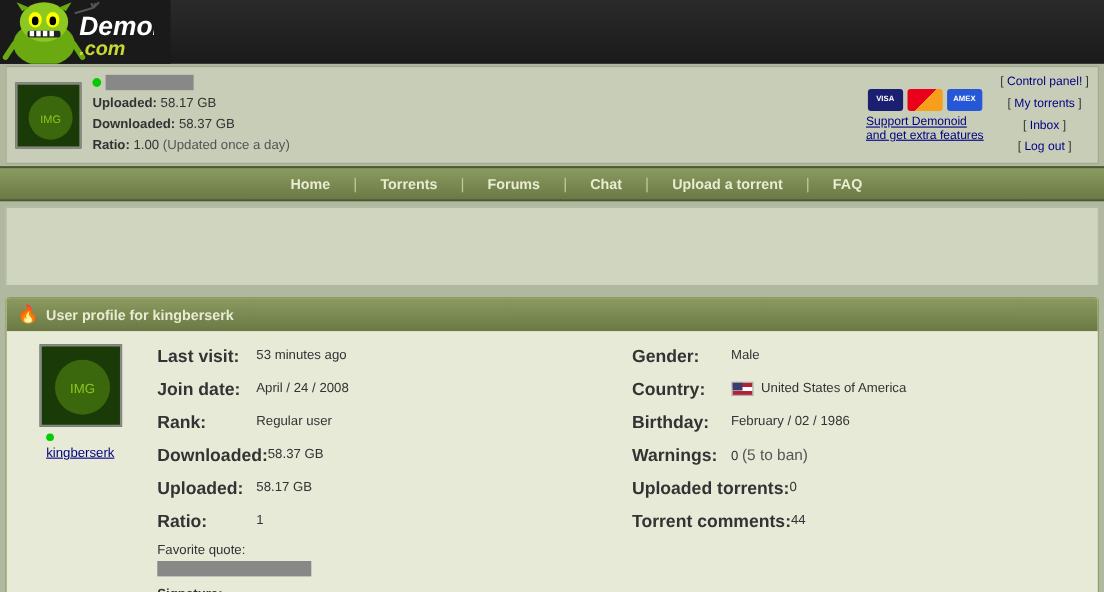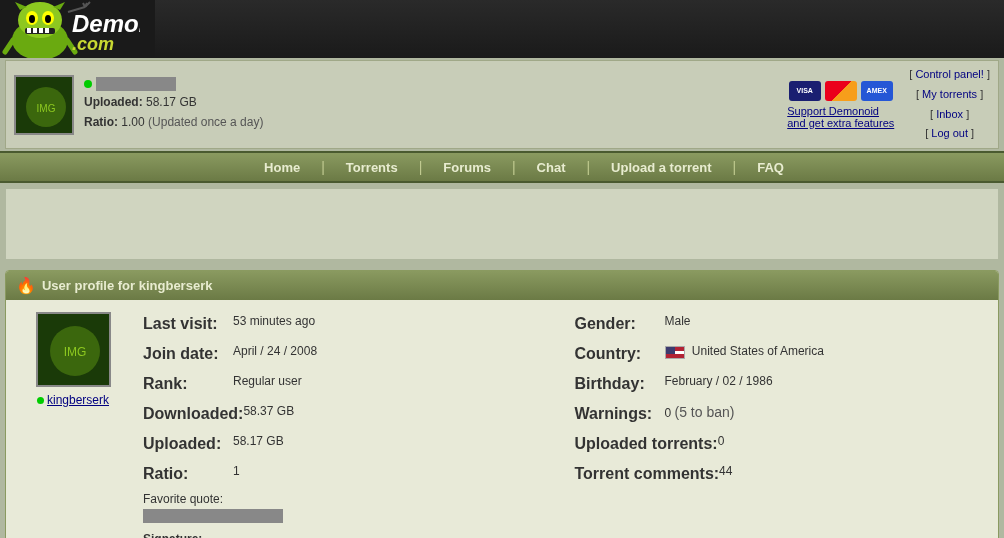--- a/index.html
+++ b/index.html
@@ -187,22 +187,23 @@
       height: 75px;
       background: #2d4a0a;
       border: 2px solid #888;
       margin-bottom: 6px;
       overflow: hidden;
     }
     #profile-username {
       color: #000080;
       font-size: 12px;
       display: flex;
-      align-items: center;
+      align-items: flex-start;
       gap: 3px;
+      flex-direction: column;
     }
     #online-dot {
       width: 7px;
       height: 7px;
       background: #00cc00;
       border-radius: 50%;
       display: inline-block;
     }
     #profile-right {
       flex: 1;
@@ -321,20 +322,24 @@
   </div>
 
   <div id="user-stats">
     <div class="username-row">
       <span id="user-online-dot"></span>
       <span id="header-username-box" style="background:#888;color:#888;width:80px;height:14px;display:inline-block;"></span>
     </div>
     <div class="stat-row">
       <strong>Uploaded:</strong>
       <span>58.17 GB</span>
+    </div>
+    <div class="stat-row">
+      <strong>Downloaded:</strong>
+      <span>58.37 GB</span>
     </div>
     <div class="stat-row">
       <strong>Ratio:</strong>
       <span>1.00</span>
       <span style="color:#555;">(Updated once a day)</span>
     </div>
   </div>
 
   <div id="payment-support">
     <div class="payment-icons">

